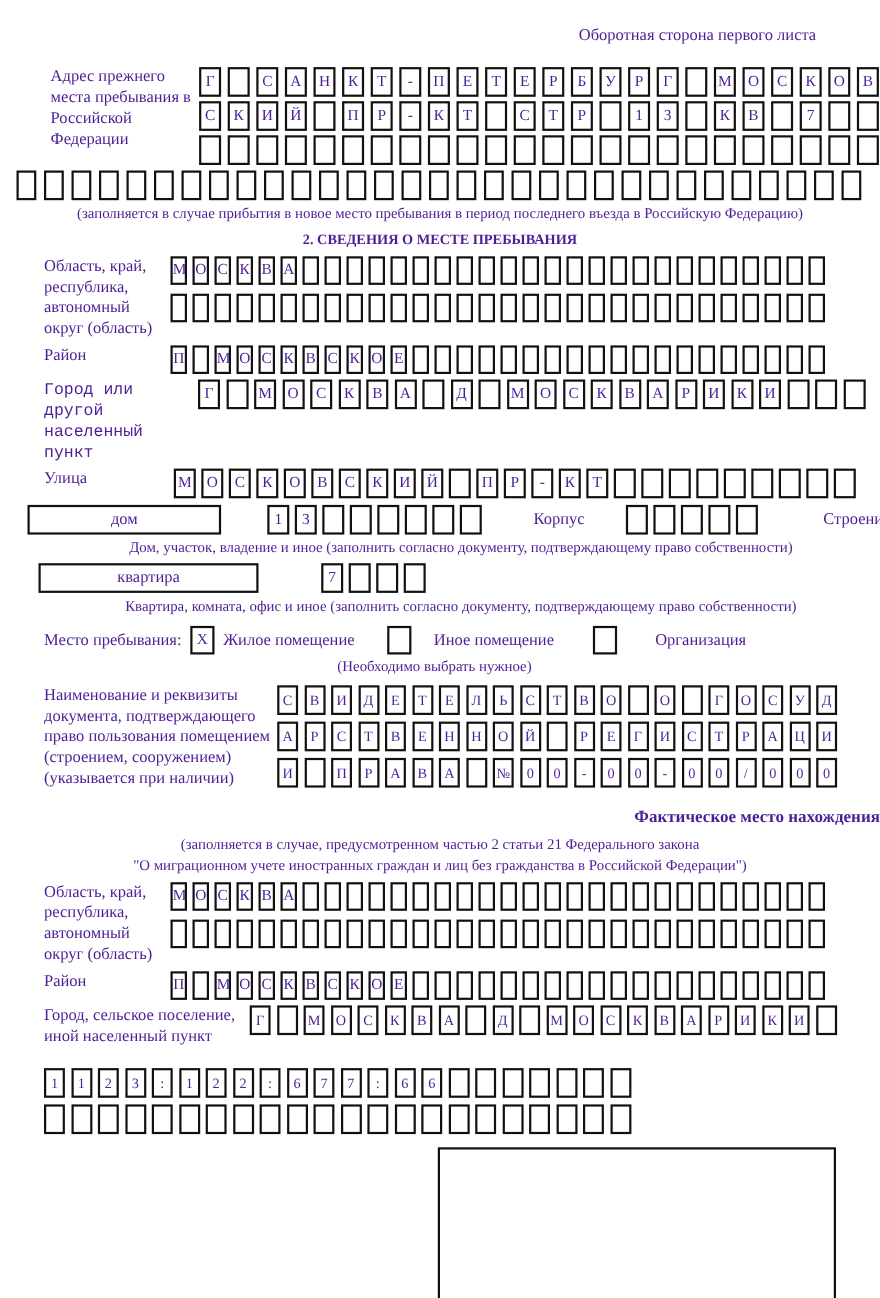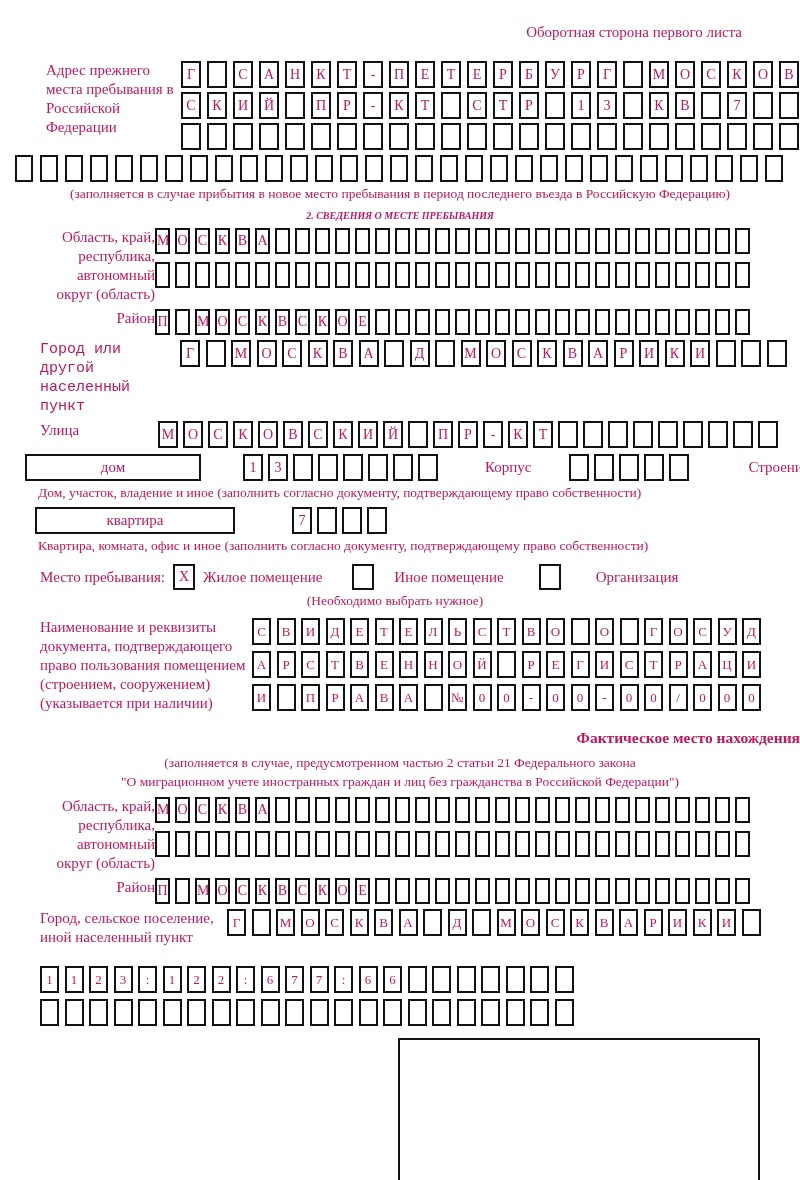--- a/index.html
+++ b/index.html
@@ -1,45 +1,45 @@
 <!DOCTYPE html>
 <html><head>
 <meta charset="utf-8">
 <style>
   html,body{margin:0;padding:0;background:#fff;}
   .page{
-    position:relative;width:800px;height:1180px;background:#fff;color:#be185d;
+    position:relative;width:800px;height:1180px;background:#fff;color:#4c1d95;
     font-family:"Liberation Serif",serif;font-size:15px;overflow:hidden;
   }
   .header-note{margin:24px 58px 0 0;text-align:right;font-size:15px;}
   .block{display:flex;align-items:flex-start;margin-left:40px;}
   .lbl{line-height:19px;font-size:15px;}
   .w135{width:135px;flex:0 0 135px;}
-  .w115{width:115px;flex:0 0 115px;text-align:right;}
+  .w115{width:115px;flex:0 0 115px;}
   .w140{width:140px;flex:0 0 140px;font-family:Liberation Mono, monospace;}
   .w118{width:118px;flex:0 0 118px;}
   .w212{width:212px;flex:0 0 212px;}
   .w187{width:187px;flex:0 0 187px;}
   .gridcol{display:flex;flex-direction:column;gap:4px;}
   .cellrow{display:flex;}
   .cell{
     display:inline-block;border:2px solid #111;background:#fff;
     text-align:center;font-family:"Liberation Serif",serif;font-size:14px;
     height:23px;line-height:23px;flex:0 0 auto;
   }
   .cw .cell{width:16px;margin-right:6px;}
   .cw24b .cell{width:16px;margin-right:5.5px;}
   .cn .cell{width:11px;height:22px;line-height:22px;margin-right:5px;}
   .cf .cell{width:14px;margin-right:7px;}
   .cd .cell{width:15px;margin-right:5.5px;font-size:13px;}
   .cs .cell{width:16px;margin-right:5px;}
   .ch .cell{width:16px;margin-right:5px;}
-  .note{font-size:13.5px;margin:4px 0 0 0;}
+  .note{font-size:13.5px;margin:4px 0 0 0;text-align:center;}
   .center{text-align:center;}
-  .sec-title{font-weight:bold;text-align:center;font-size:10px;margin-top:8px;font-style:italic;}
+  .sec-title{font-weight:bold;text-align:center;font-size:13px;margin-top:8px;}
   .named-box{
     display:inline-block;border:2px solid #111;height:23px;line-height:23px;
     text-align:center;font-size:15px;flex:0 0 auto;
   }
   .house-row{display:flex;align-items:center;margin:6px 0 0 25px;gap:32px;}
   .apt-row{display:flex;margin:6px 0 0 35px;gap:47px;}
   .inline-lbl{margin:0 6px 0 10px;font-size:15px;}
   .stay-row{display:flex;align-items:center;margin:10px 0 0 40px;}
   .checkbox{
     display:inline-block;width:18px;height:22px;border:2px solid #111;

